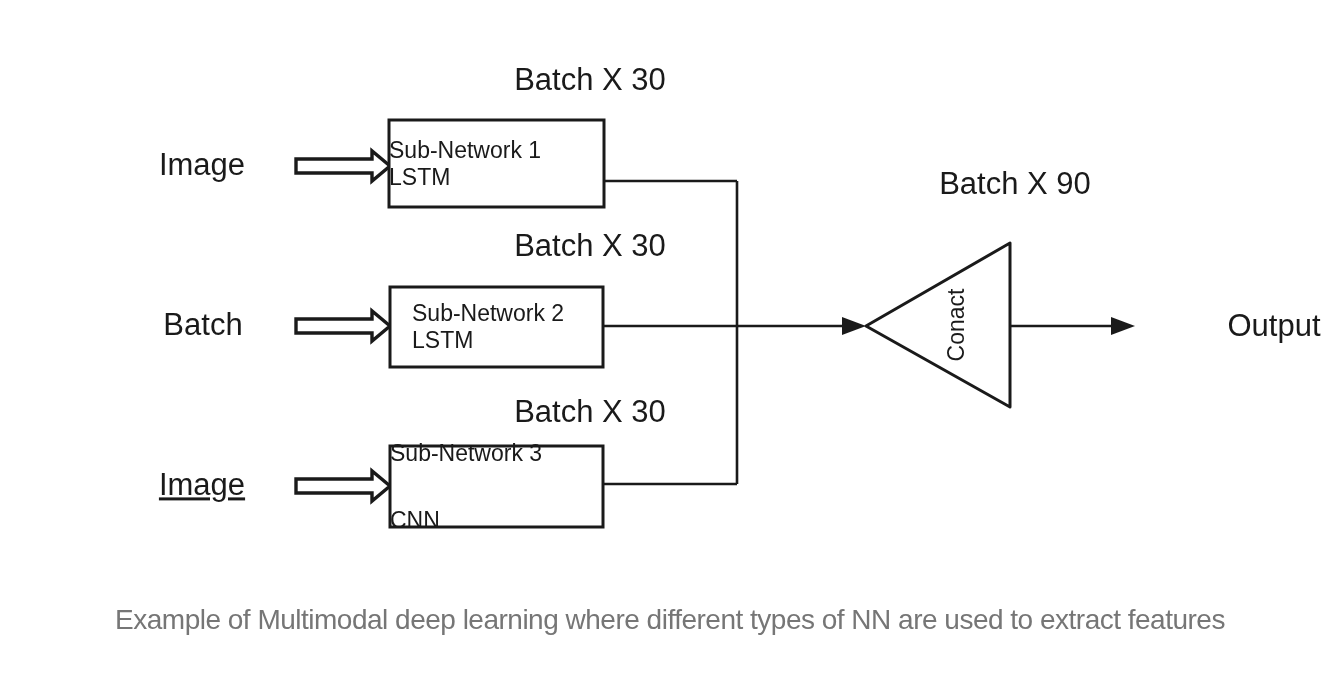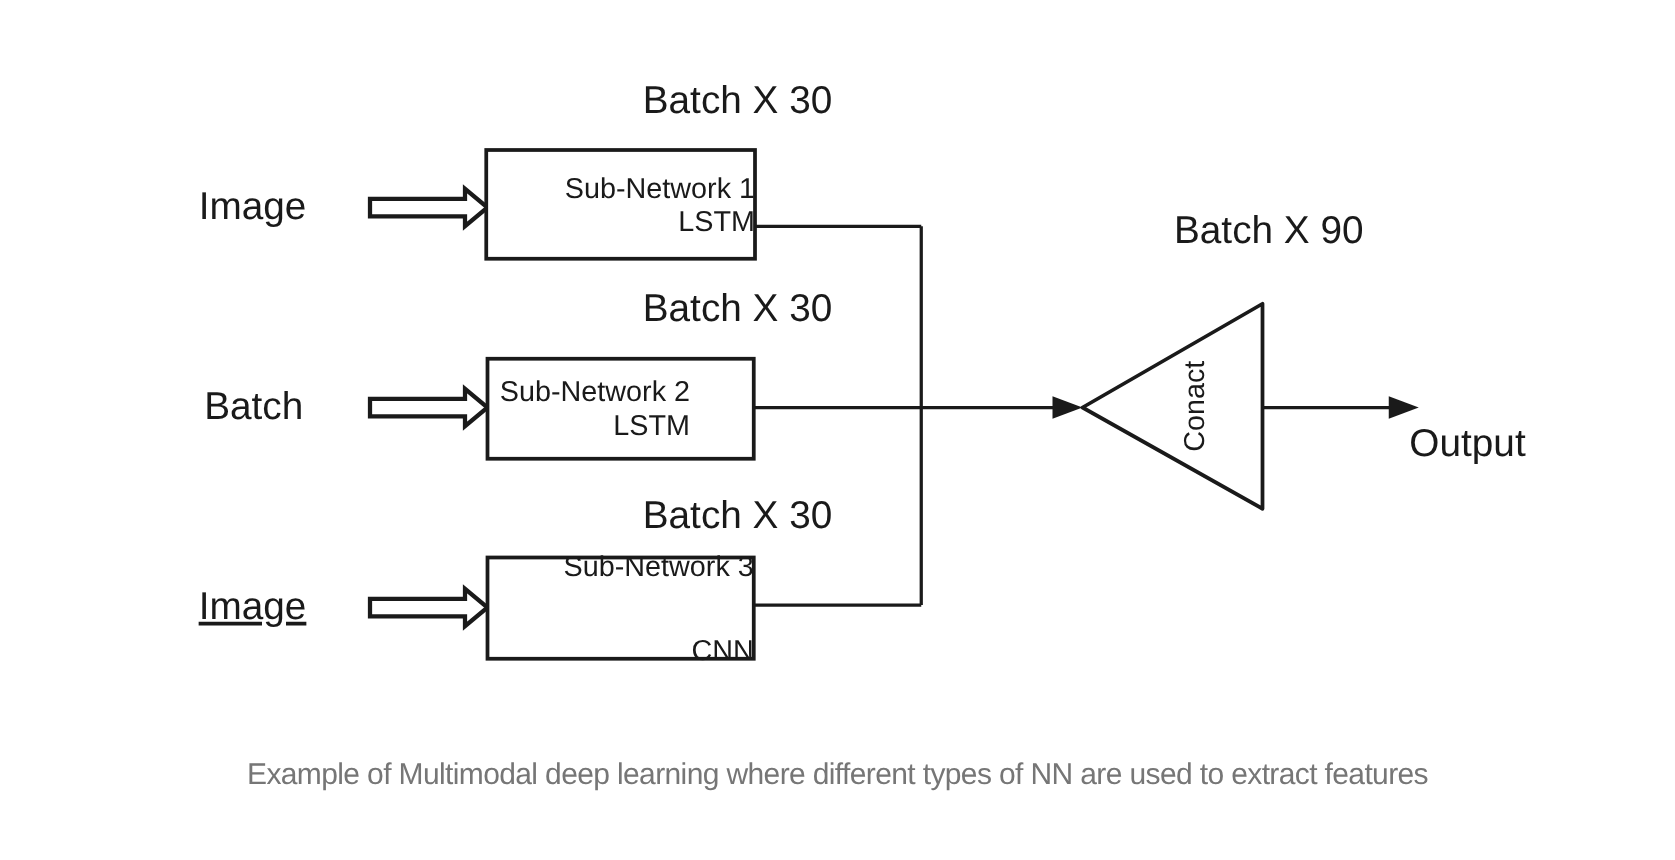--- a/index.html
+++ b/index.html
@@ -27,58 +27,58 @@
     transform: translate(-50%, -50%);
     color: #1a1a1a;
     font-size: 31px;
     white-space: nowrap;
     line-height: 1.2;
   }
   .node-text {
     position: absolute;
     display: flex;
     flex-direction: column;
-    align-items: flex-end;
+    align-items: flex-start;
     justify-content: center;
     text-align: center;
     color: #1a1a1a;
     font-size: 23px;
     line-height: 27px;
   }
   .node-text.n1 { left: 389px; top: 120px; width: 215px; height: 87px; }
-  .node-text.n2 { left: 369px; top: 287px; width: 183px; height: 80px; }
+  .node-text.n2 { left: 412px; top: 287px; width: 183px; height: 80px; }
   .node-text.n3 { left: 390px; top: 446px; width: 213px; height: 81px; gap: 40px; }
   .merge-label {
     position: absolute;
     left: 956px;
     top: 325px;
     transform: translate(-50%, -50%) rotate(-90deg);
     color: #1a1a1a;
     font-size: 23px;
     white-space: nowrap;
   }
   .caption {
     position: absolute;
     left: 0;
     top: 603px;
     width: 100%;
     text-align: center;
     color: #767676;
-    font-size: 24px;
+    font-size: 28px;
     letter-spacing: -0.5px;
     line-height: 34px;
   }
   .pos-text   { left: 202px;  top: 165px; }
   .pos-speech { left: 203px;  top: 325px; }
   .pos-image  { left: 202px;  top: 485px; text-decoration: underline; }
   .pos-b1     { left: 590px;  top: 80px;  }
   .pos-b2     { left: 590px;  top: 246px; }
   .pos-b3     { left: 590px;  top: 412px; }
   .pos-b90    { left: 1015px; top: 184px; }
-  .pos-out    { left: 1174px; top: 326px; margin-top: 28px; }
+  .pos-out    { left: 1274px; top: 326px; }
 </style>
 </head>
 <body>
 
 <div class="stage">
 
   <svg class="wires" viewBox="0 0 1340 688" xmlns="http://www.w3.org/2000/svg">
 
     <path d="M604 181 H737" stroke="#1a1a1a" stroke-width="2.6" fill="none"></path>
     <path d="M604 484 H737" stroke="#1a1a1a" stroke-width="2.6" fill="none"></path>

